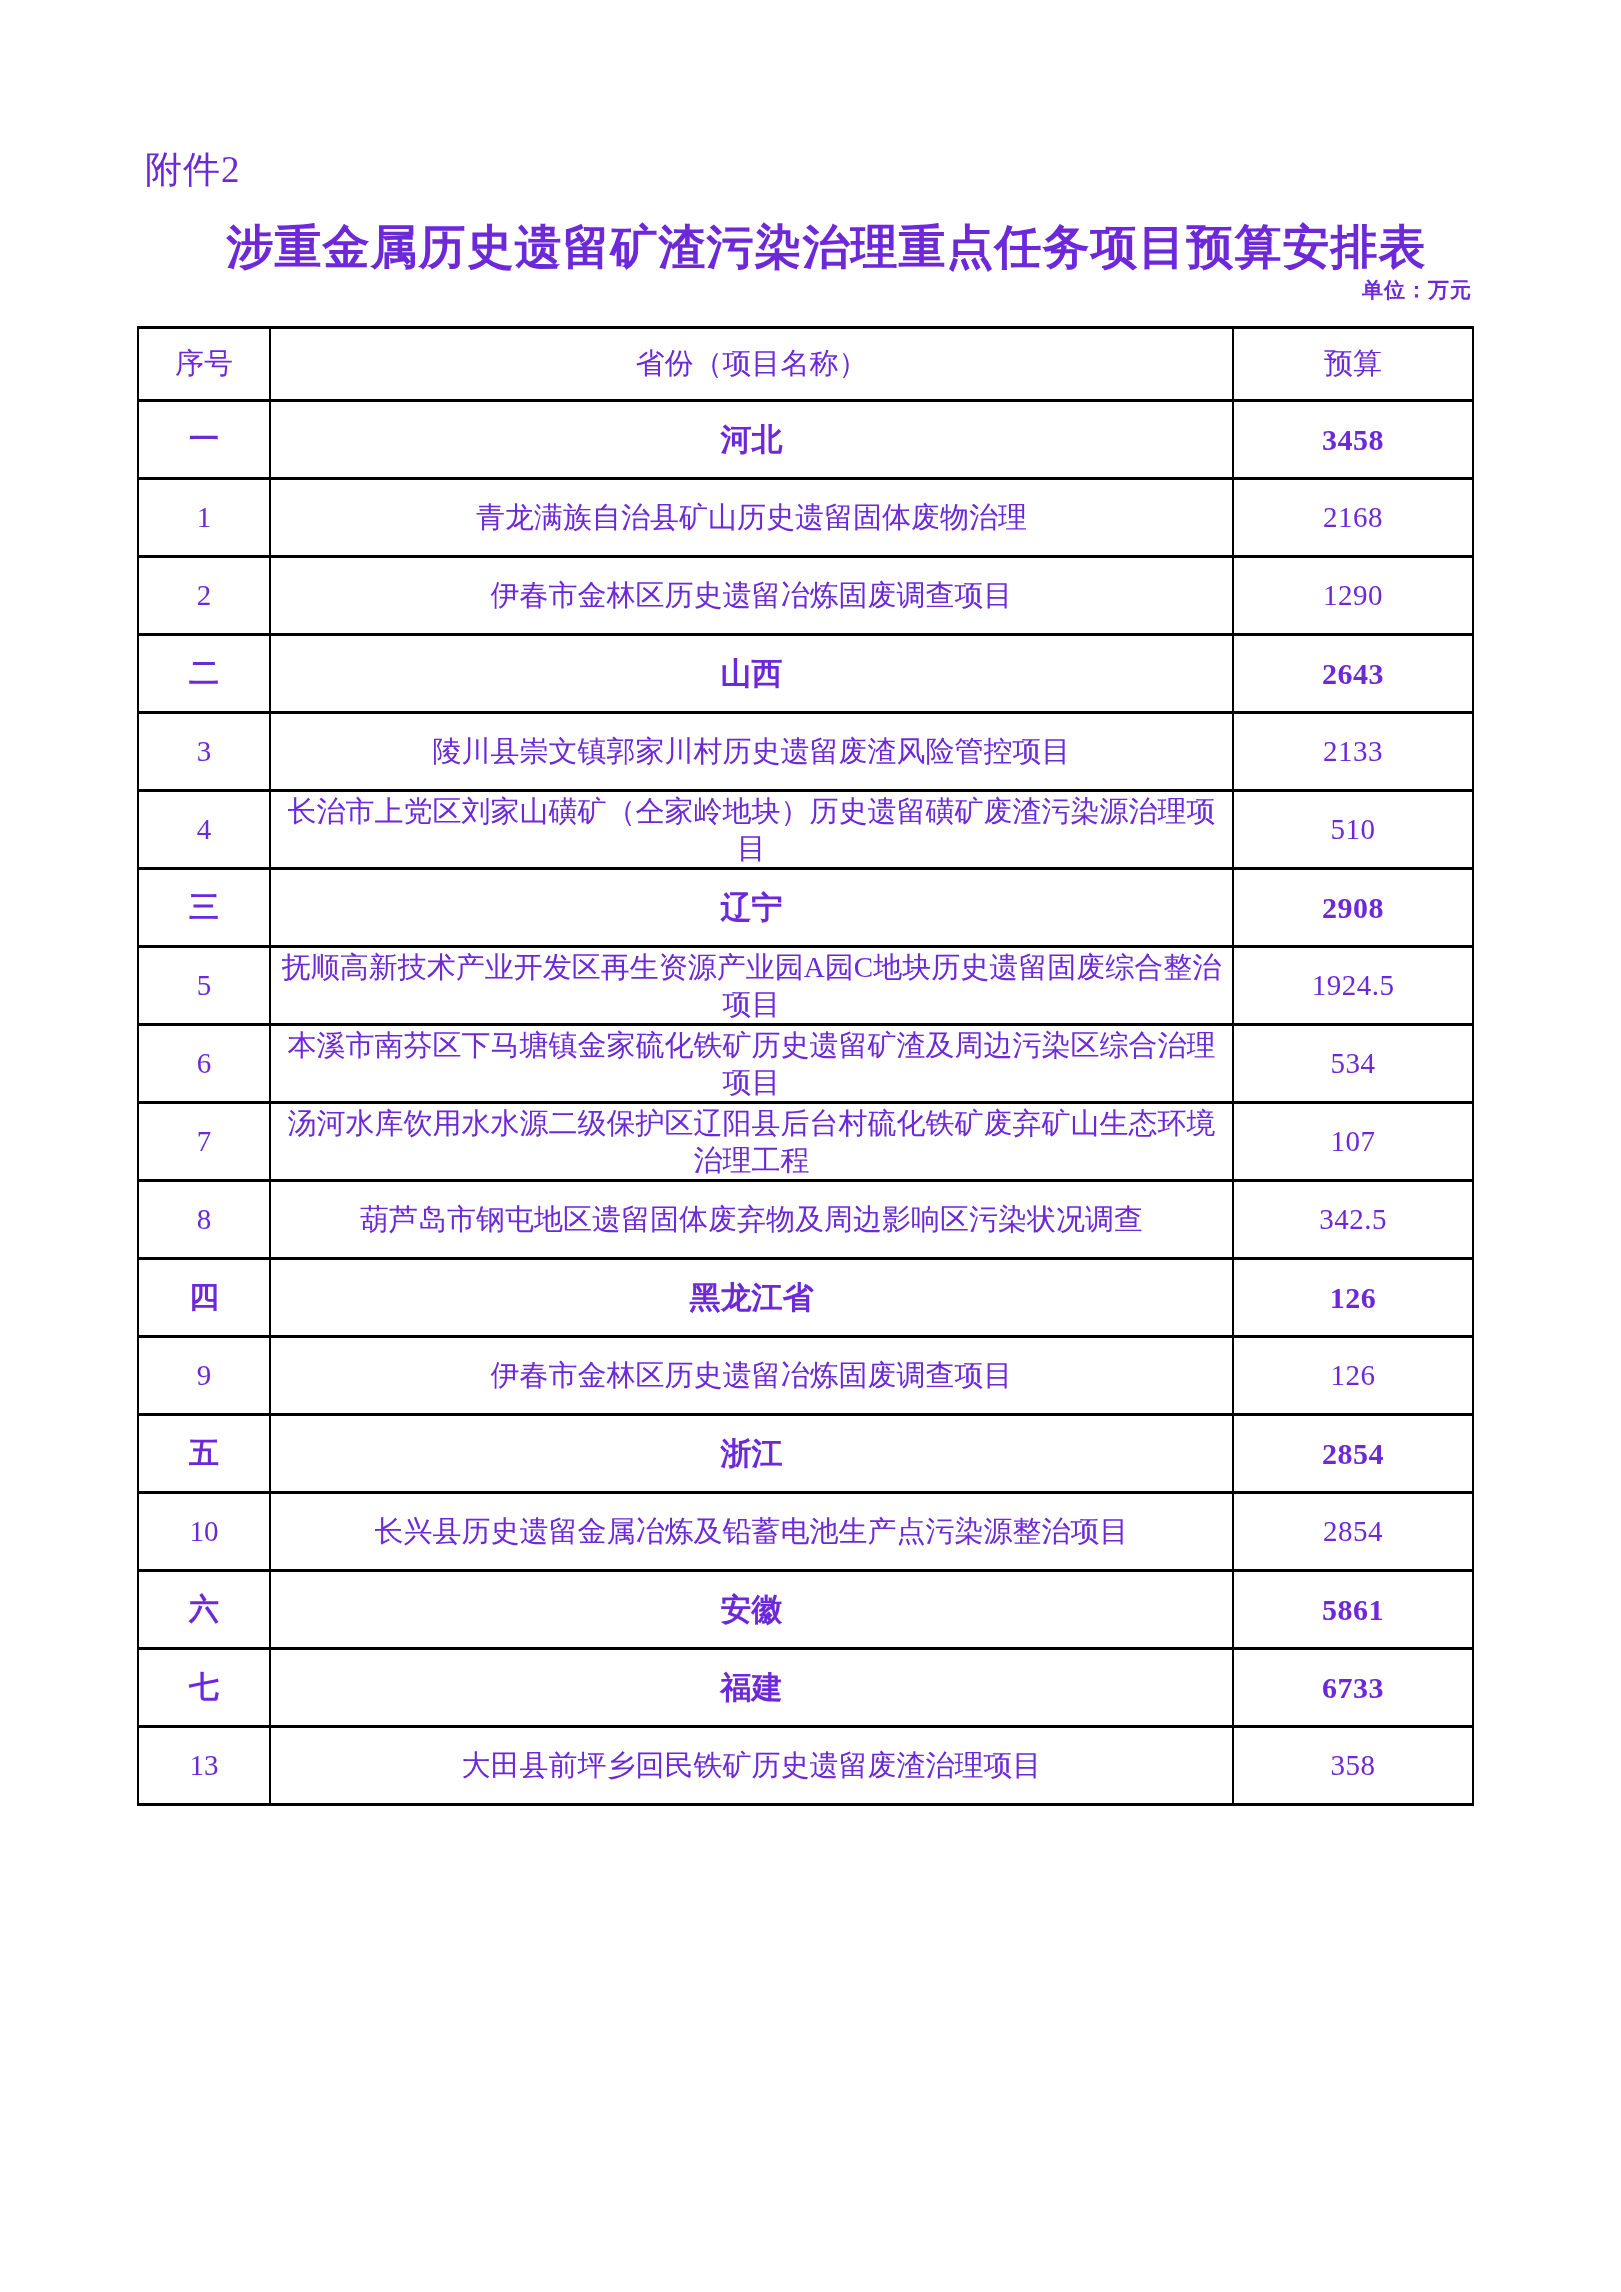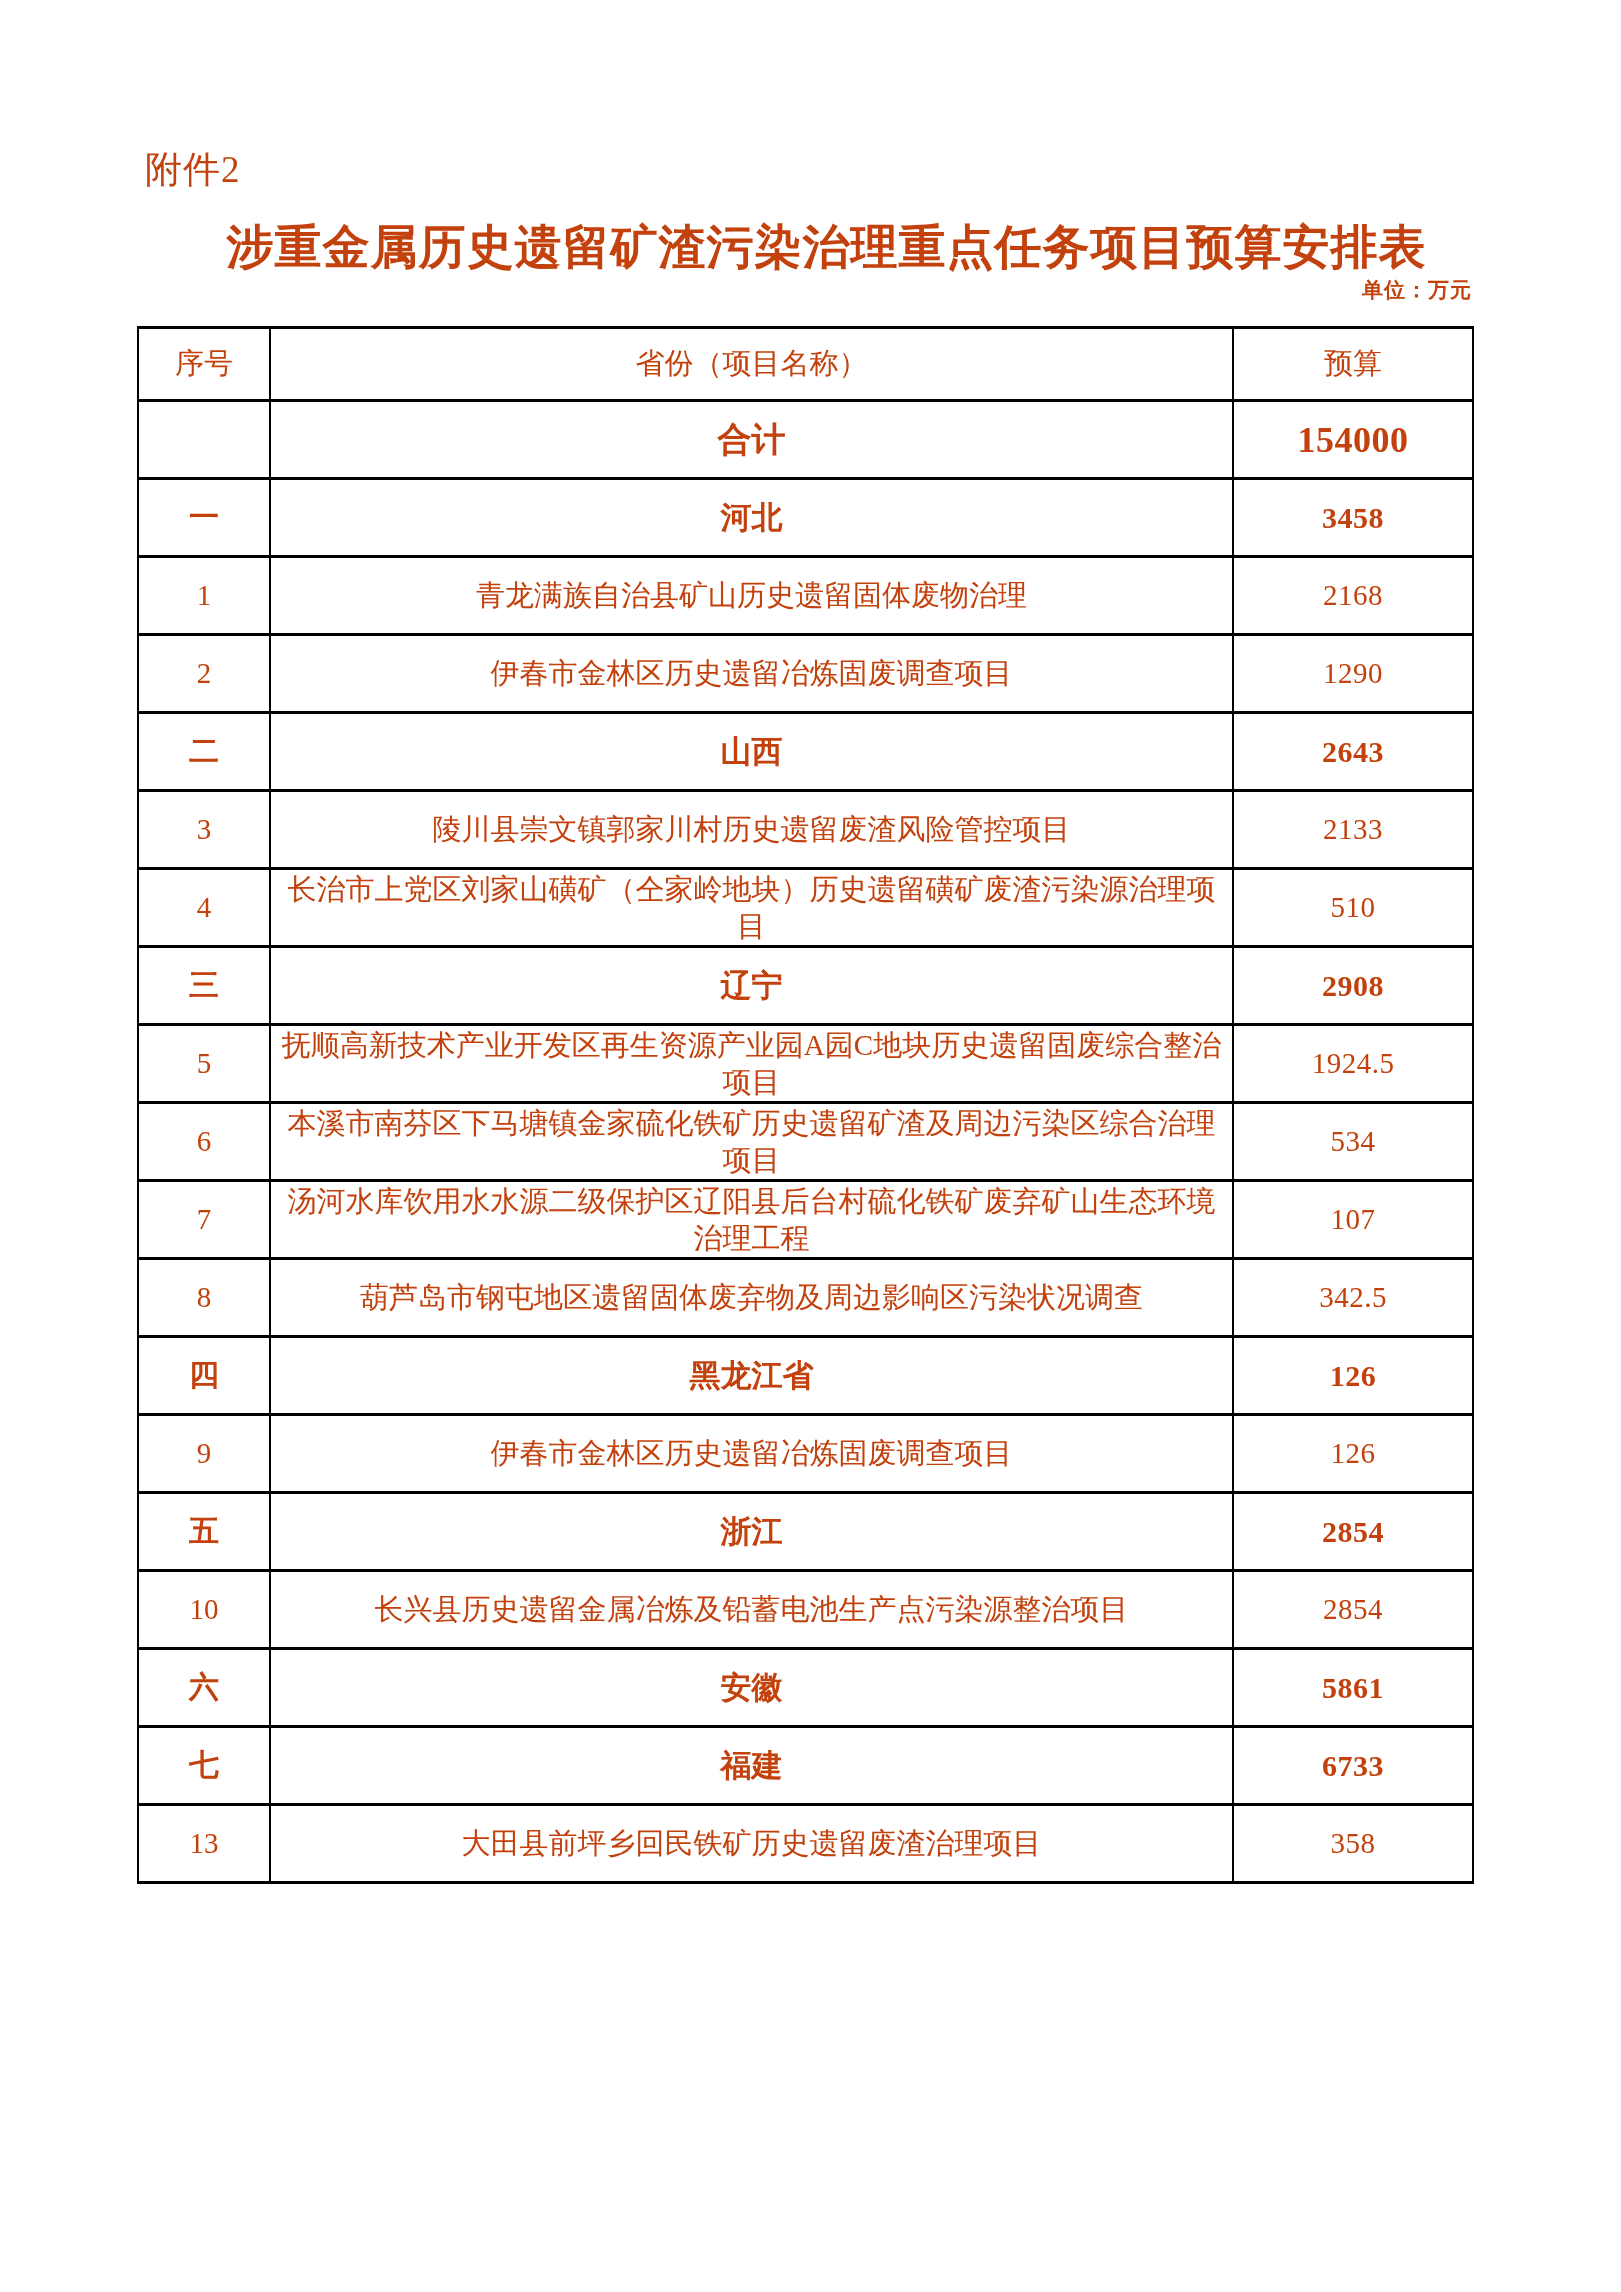--- a/index.html
+++ b/index.html
@@ -5,21 +5,21 @@
   html, body {
     margin: 0;
     padding: 0;
     background: #ffffff;
   }
   .page {
     position: relative;
     width: 1621px;
     height: 2293px;
     background: #ffffff;
-    color: #c2410c;
+    color: #6d28d9;
     font-family: "Liberation Serif", "DejaVu Serif", serif;
     overflow: hidden;
   }
   .attachment {
     position: absolute;
     left: 145px;
     top: 145px;
     font-size: 37px;
     font-weight: 500;
     letter-spacing: 1px;
@@ -100,25 +100,20 @@
       <col class="c-budget">
     </colgroup>
     <thead>
       <tr>
         <th>序号</th>
         <th>省份（项目名称）</th>
         <th>预算</th>
       </tr>
     </thead>
     <tbody>
-        <tr class="row-total">
-          <td class="no"></td>
-          <td class="name">合计</td>
-          <td class="budget">154000</td>
-        </tr>
         <tr class="row-section">
           <td class="no">一</td>
           <td class="name">河北</td>
           <td class="budget">3458</td>
         </tr>
         <tr class="row-item">
           <td class="no">1</td>
           <td class="name">青龙满族自治县矿山历史遗留固体废物治理</td>
           <td class="budget">2168</td>
         </tr>

